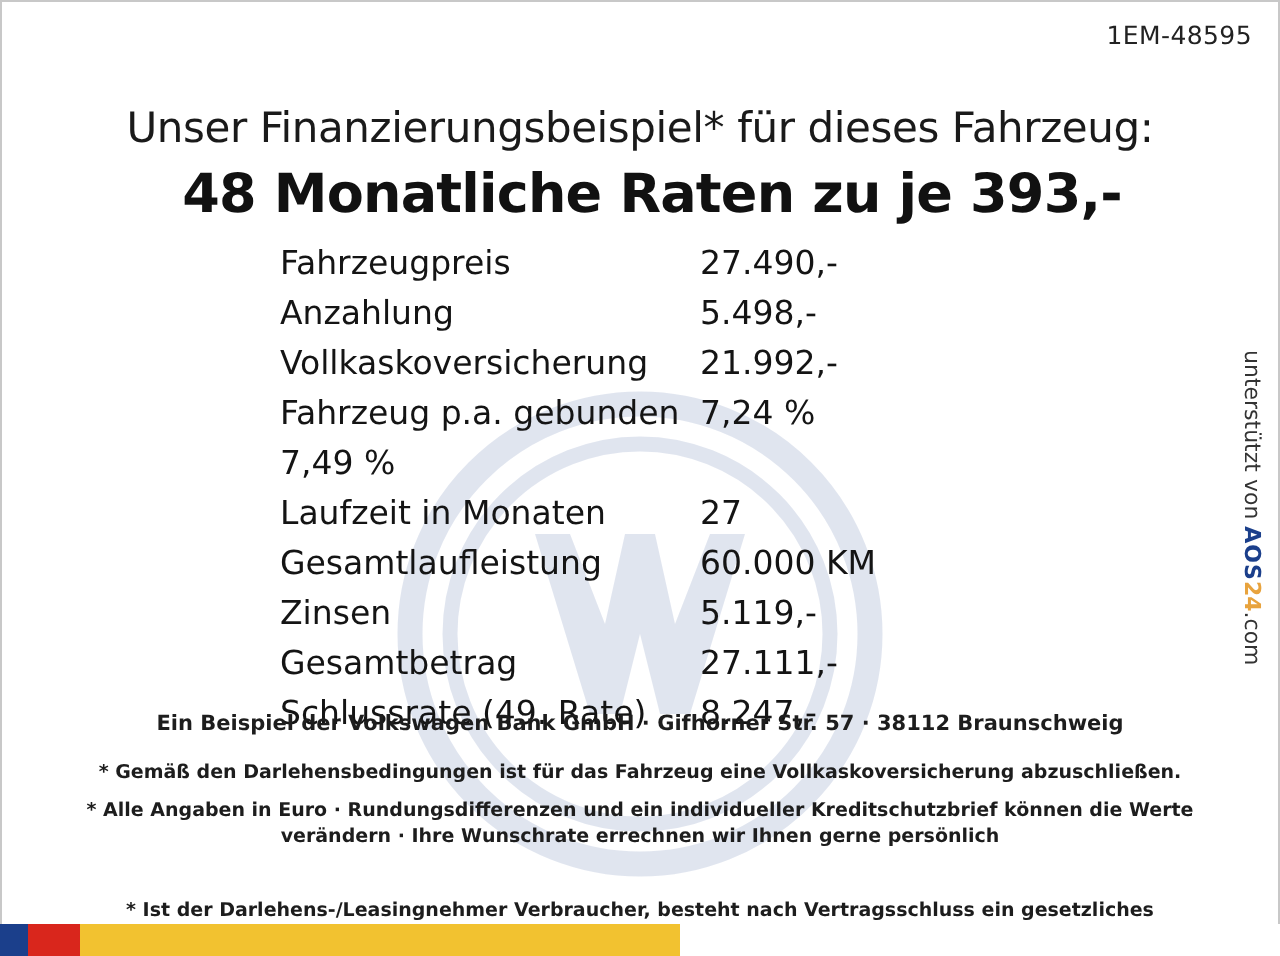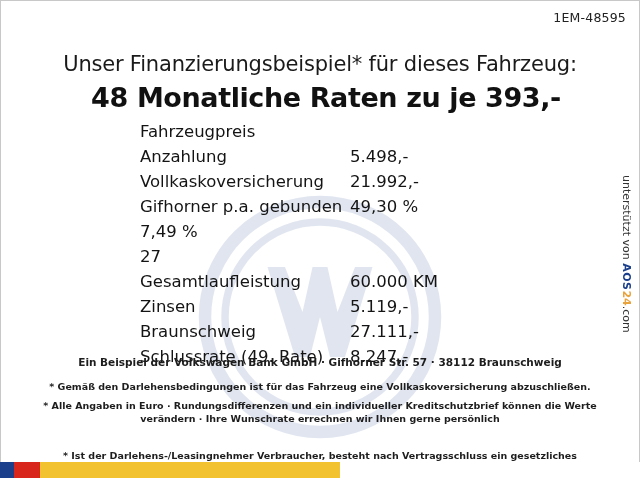--- a/index.html
+++ b/index.html
@@ -179,49 +179,51 @@
   <div class="content">
 
     <div class="code">1EM-48595</div>
 
     <div class="headline1">Unser Finanzierungsbeispiel* für dieses Fahrzeug:</div>
     <div class="headline2">48 Monatliche Raten zu je 393,-</div>
 
     <div class="table">
       <div class="row">
         <div class="label">Fahrzeugpreis</div>
+        <div class="value">27.490,-</div>
       </div>
       <div class="row">
         <div class="label">Anzahlung</div>
         <div class="value">5.498,-</div>
       </div>
       <div class="row">
         <div class="label">Vollkaskoversicherung</div>
         <div class="value">21.992,-</div>
       </div>
       <div class="row">
-        <div class="label">Gifhorner p.a. gebunden</div>
-        <div class="value">49,30 %</div>
+        <div class="label">Fahrzeug p.a. gebunden</div>
+        <div class="value">7,24 %</div>
       </div>
       <div class="row">
         <div class="value">7,49 %</div>
       </div>
       <div class="row">
+        <div class="label">Laufzeit in Monaten</div>
         <div class="value">27</div>
       </div>
       <div class="row">
         <div class="label">Gesamtlaufleistung</div>
         <div class="value">60.000 KM</div>
       </div>
       <div class="row">
         <div class="label">Zinsen</div>
         <div class="value">5.119,-</div>
       </div>
       <div class="row">
-        <div class="label">Braunschweig</div>
+        <div class="label">Gesamtbetrag</div>
         <div class="value">27.111,-</div>
       </div>
       <div class="row">
         <div class="label">Schlussrate (49. Rate)</div>
         <div class="value">8.247,-</div>
       </div>
     </div>
 
     <div class="bankline">Ein Beispiel der Volkswagen Bank GmbH · Gifhorner Str. 57 · 38112 Braunschweig</div>
 

